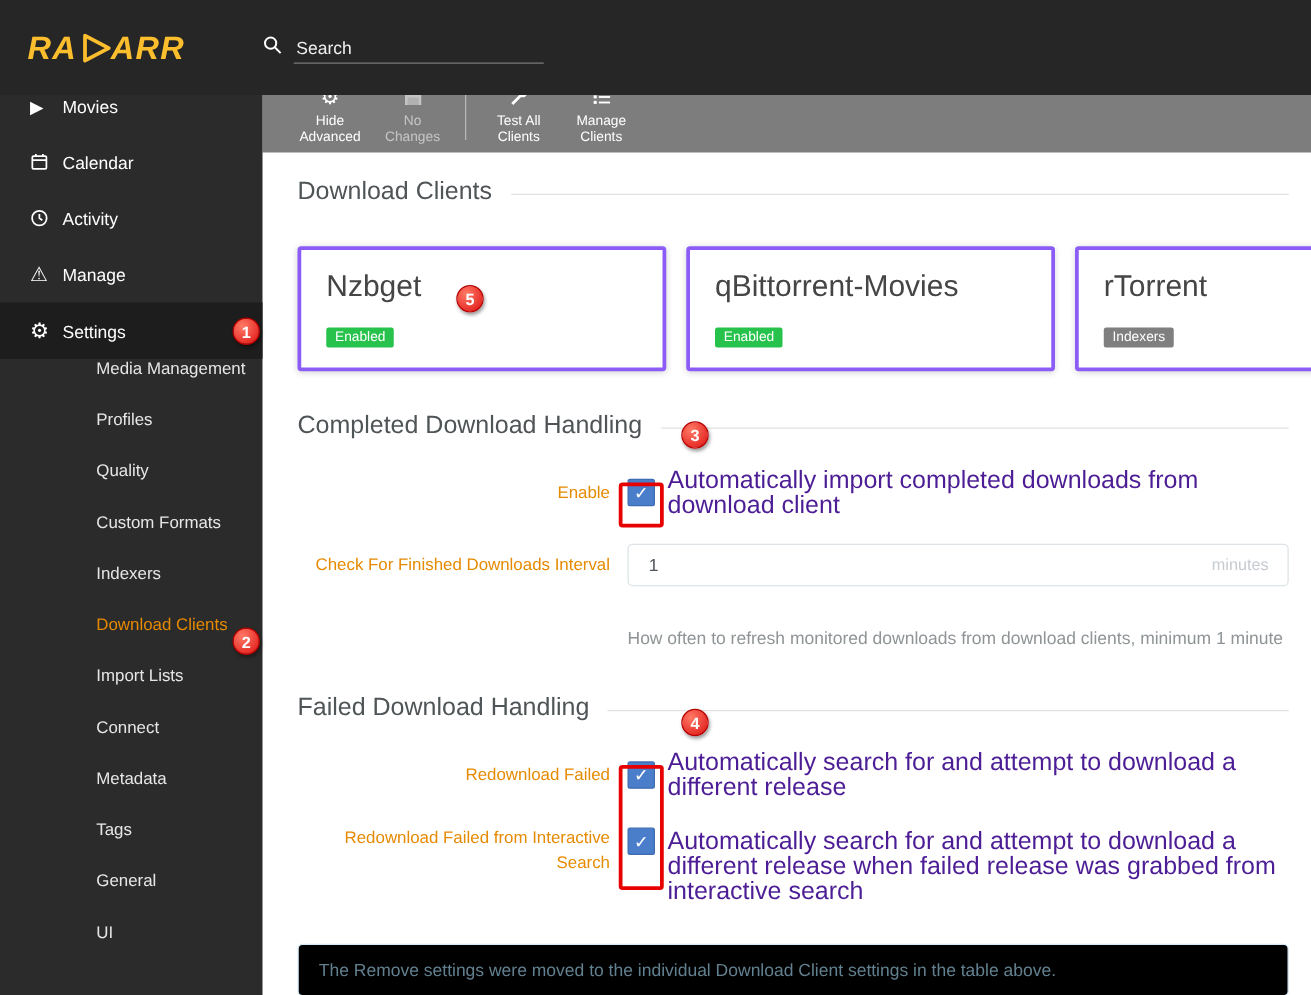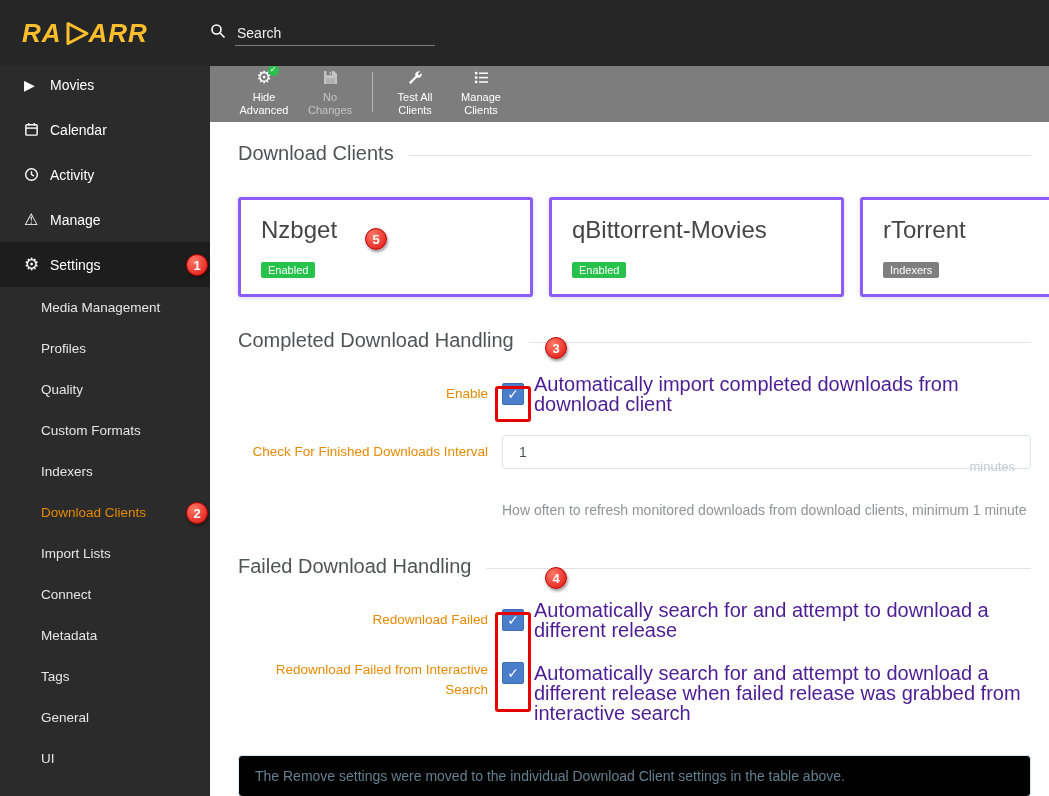--- a/index.html
+++ b/index.html
@@ -1,35 +1,35 @@
 <!DOCTYPE html>
 <html><head>
 <meta charset="utf-8">
 <style>
   * { margin:0; padding:0; box-sizing:border-box; }
   body { font-family:"Liberation Sans", sans-serif; background:#666; }
   .page { position:relative; width:1049px; height:796px; overflow:hidden; background:#fff; }
 
   
-  .topbar { position:absolute; left:0; top:0; width:1049px; height:66px; background:#262626; display:flex; align-items:center; z-index:5; }
+  .topbar { position:absolute; left:0; top:0; width:1049px; height:76px; background:#262626; display:flex; align-items:center; z-index:5; }
   .logo { width:210px; padding-left:22px; display:flex; align-items:center; }
   .logo-text { font-size:26px; font-weight:bold; font-style:italic; color:#fcbe2d; letter-spacing:1px; }
   .logo-tri { margin:0 -1px 0 1px; display:flex; }
   .search { display:flex; align-items:center; gap:9px; }
   .search-input { background:transparent; border:none; border-bottom:1px solid #7a7a7a; width:200px; color:#f0f0f0; font-size:14px; padding:4px 2px; outline:none; }
   .search-input::placeholder { color:#f0f0f0; }
 
   
   .sidebar { position:absolute; left:0; top:62px; width:210px; height:734px; background:#2b2b2b; z-index:4; }
   .side-item { height:45px; display:flex; align-items:center; padding-left:24px; font-size:14px; color:#ffffff; cursor:pointer; }
   .side-item.active { background:#1d1d1d; }
   .si { width:26px; display:flex; align-items:center; font-size:14px; color:#fff; flex-shrink:0; }
   .si.warn { font-size:16px; }
   .si.gear { font-size:17px; }
-  .sub-item { height:41px; display:flex; align-items:center; padding-left:41px; font-size:13.5px; color:#e6e6e6; cursor:pointer; }
+  .sub-item { height:41px; display:flex; align-items:flex-start; padding-left:57px; font-size:13.5px; color:#e6e6e6; cursor:pointer;margin-left:20px; }
   .sub-item.active { color:#e68a00; }
 
   
   .toolbar { position:absolute; left:210px; top:62px; width:839px; height:60px; background:#7d7d7d; display:flex; align-items:center; padding-left:24px; z-index:3; }
   .tb-btn { width:60px; display:flex; flex-direction:column; align-items:center; color:#fff; cursor:pointer; margin-right:6px; }
   .tb-btn.disabled { opacity:.55; cursor:default; }
   .tb-icon { height:20px; display:flex; align-items:center; justify-content:center; position:relative; font-size:17px; line-height:20px; }
   .tb-label { font-size:11px; line-height:13px; text-align:center; margin-top:3px; }
   .green-check { position:absolute; right:-7px; top:-3px; width:11px; height:11px; border-radius:50%; background:#2fbf4f; color:#fff; font-size:8px; display:flex; align-items:center; justify-content:center; }
   .tb-sep { width:1px; height:40px; background:rgba(255,255,255,.45); margin:0 12px 0 6px; }
@@ -59,21 +59,21 @@
   .form-row.top .form-label { padding-top:6px; }
   .form-control { margin-left:14px; flex:1; display:flex; align-items:center; }
   .form-row.top .form-control { align-items:flex-start; }
   .checkbox { width:22px; height:22px; background:#4a7dca; border:1px solid #3e6cb2; border-radius:2px; color:#fff; display:flex; align-items:center; justify-content:center; font-size:14px; flex-shrink:0; cursor:pointer; }
   .form-row.top .checkbox { margin-top:8px; }
   .inline-help { margin-left:10px; font-size:20px; color:#4c1d95; line-height:20px; }
   .form-row.top .inline-help { margin-top:9px; }
 
   .input-wrap { position:relative; width:100%; }
   .text-input { width:100%; height:34px; border:1px solid #dde3e6; border-radius:4px; padding:0 70px 0 16px; font-size:14px; color:#50555a; outline:none; }
-  .unit { position:absolute; right:16px; top:9px; font-size:13px; color:#c6cbd0;margin-top:15px; }
+  .unit { position:absolute; right:16px; top:9px; font-size:13px; color:#c6cbd0; }
   .block-help { margin-left:264px; margin-top:28px; font-size:14px; color:#8f9496; line-height:21px; max-width:529px; }
 
   .alert-info { margin-top:32px; background:#000000; border:1px solid #d5e8f6; border-radius:4px; padding:12px 16px; font-size:14px; color:#62808f; }
 
   
   .marker { position:absolute; width:22px; height:22px; border-radius:50%; background:radial-gradient(circle at 35% 30%, #ff7a66, #dd1111); border:1px solid #b50000; color:#fff; font-size:13px; font-weight:bold; display:flex; align-items:center; justify-content:center; box-shadow:1px 2px 3px rgba(0,0,0,.4); z-index:20; }
   .red-rect { position:absolute; border:3px solid #e60000; border-radius:3px; z-index:15; pointer-events:none; }
   #m1 { left:186px; top:254px; }
   #m2 { left:186px; top:502px; }
   #m3 { left:545px; top:337px; }

